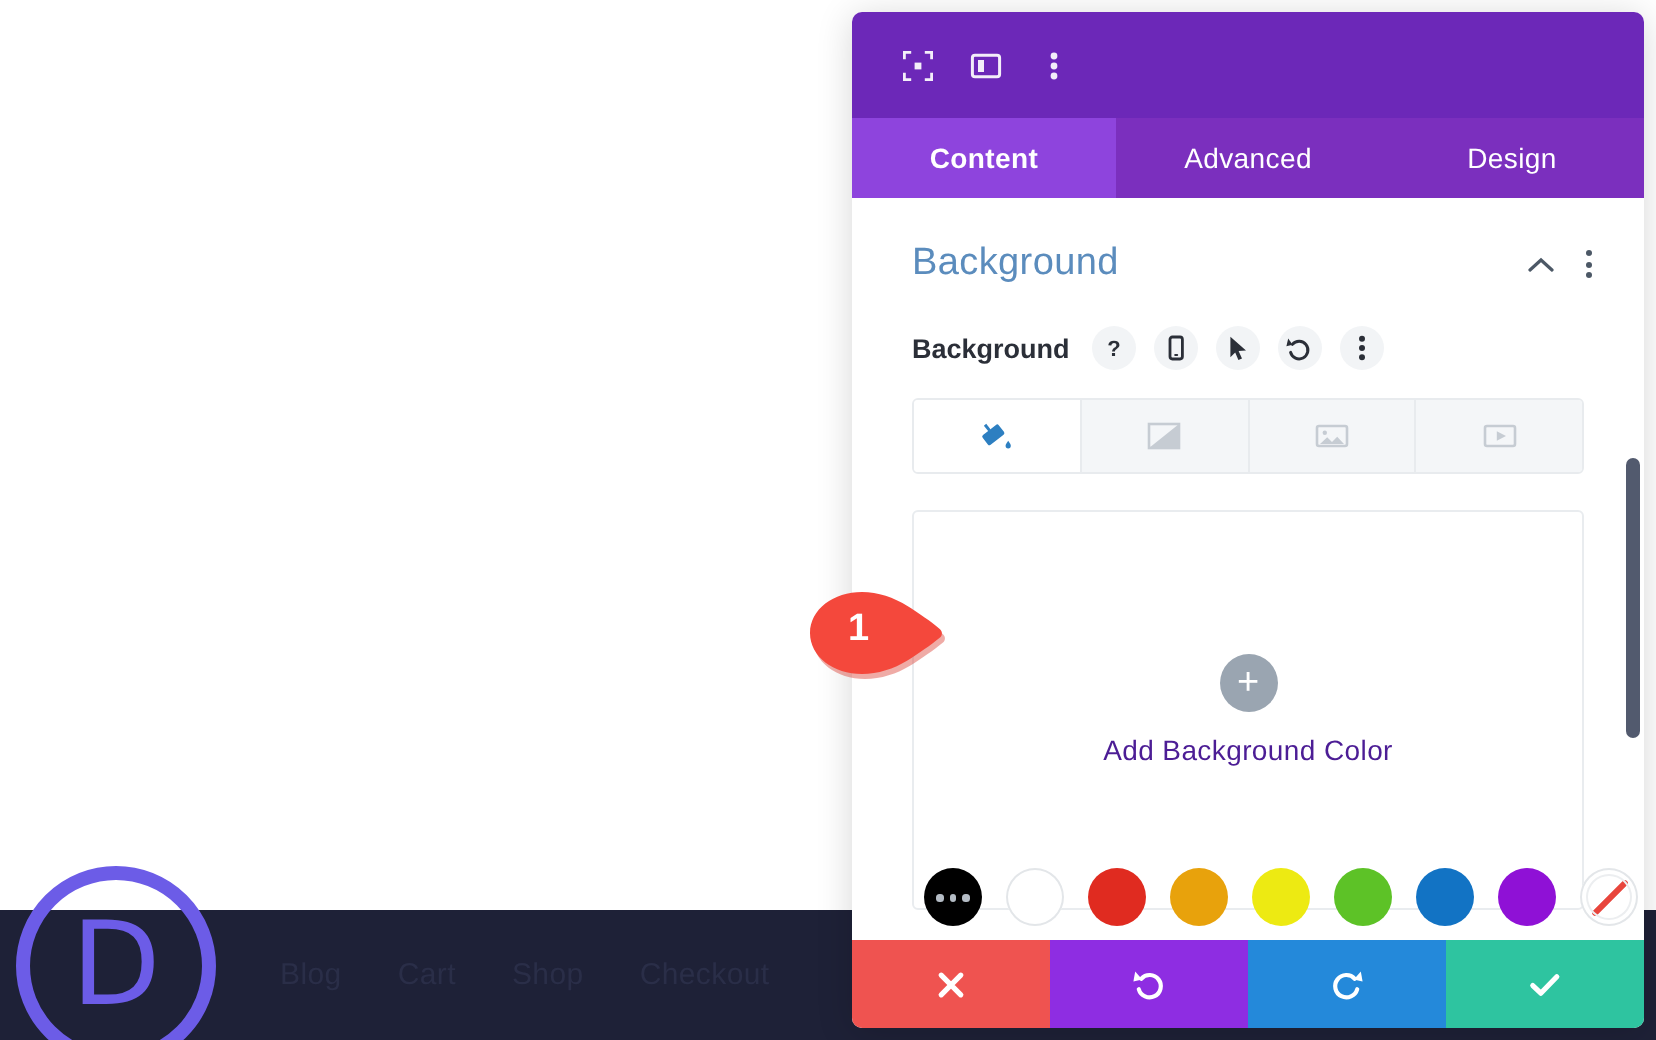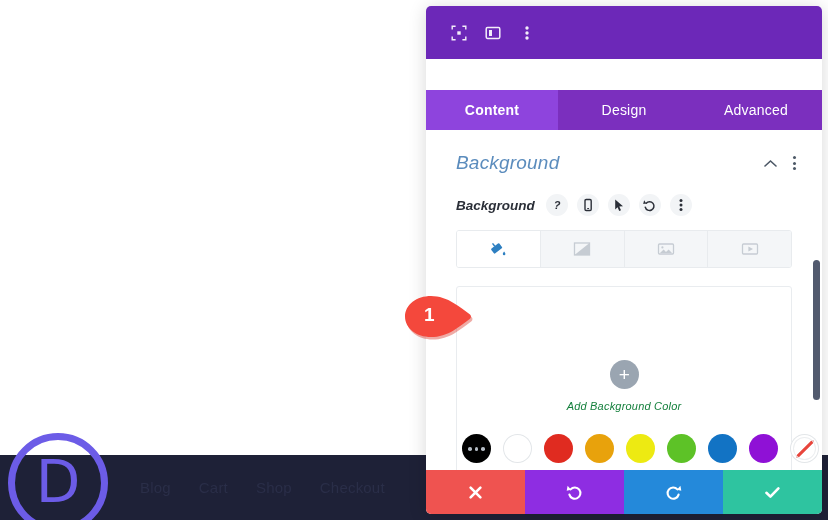--- a/index.html
+++ b/index.html
@@ -118,21 +118,20 @@
     opacity: .92;
     cursor: pointer;
   }
 
   
   .panel-tabs {
     height: 40px;
     background: #7b2fbe;
     display: flex;
     flex: 0 0 auto;
-    margin-top: 31px;
   }
   .panel-tab {
     flex: 1;
     display: flex;
     align-items: center;
     justify-content: center;
     color: #ffffff;
     font-size: 14px;
     cursor: pointer;
     letter-spacing: .2px;
@@ -142,21 +141,20 @@
     font-weight: bold;
   }
 
   
   .panel-body {
     flex: 1 1 auto;
     position: relative;
     background: #ffffff;
     overflow: hidden;
     padding: 0 0 0 0;
-    font-style: italic;
   }
 
   .section-head {
     display: flex;
     align-items: center;
     padding: 22px 24px 0 30px;
   }
   .section-title {
     flex: 1;
     color: #5b8cbd;
@@ -252,22 +250,22 @@
     background: #9aa5b1;
     display: flex;
     align-items: center;
     justify-content: center;
     color: #ffffff;
     font-size: 19px;
     line-height: 1;
     margin-bottom: 11px;
   }
   .dropzone-label {
-    color: #15803d;
-    font-size: 11px;
+    color: #4c1d95;
+    font-size: 14px;
     letter-spacing: .2px;
   }
 
   
   .swatch-row {
     position: absolute;
     left: 0;
     bottom: 0;
     width: 396px;
     height: 36px;
@@ -416,22 +414,22 @@
             <circle cx="2" cy="3" r="1.7" fill="#ffffff"></circle>
             <circle cx="2" cy="8" r="1.7" fill="#ffffff"></circle>
             <circle cx="2" cy="13" r="1.7" fill="#ffffff"></circle>
           </svg>
         </div>
       </div>
     </div>
 
     <div class="panel-tabs">
       <div class="panel-tab active">Content</div>
+      <div class="panel-tab">Advanced</div>
       <div class="panel-tab">Design</div>
-      <div class="panel-tab">Advanced</div>
     </div>
 
     <div class="panel-body">
 
       <div class="section-head">
         <div class="section-title">Background</div>
         <div class="section-head-icons">
           <div class="chev-up">
             <svg width="13" height="9" viewBox="0 0 13 9">
               <path d="M1 7L6.5 2L12 7" fill="none" stroke="#4c5866" stroke-width="1.6" stroke-linecap="round"></path>

